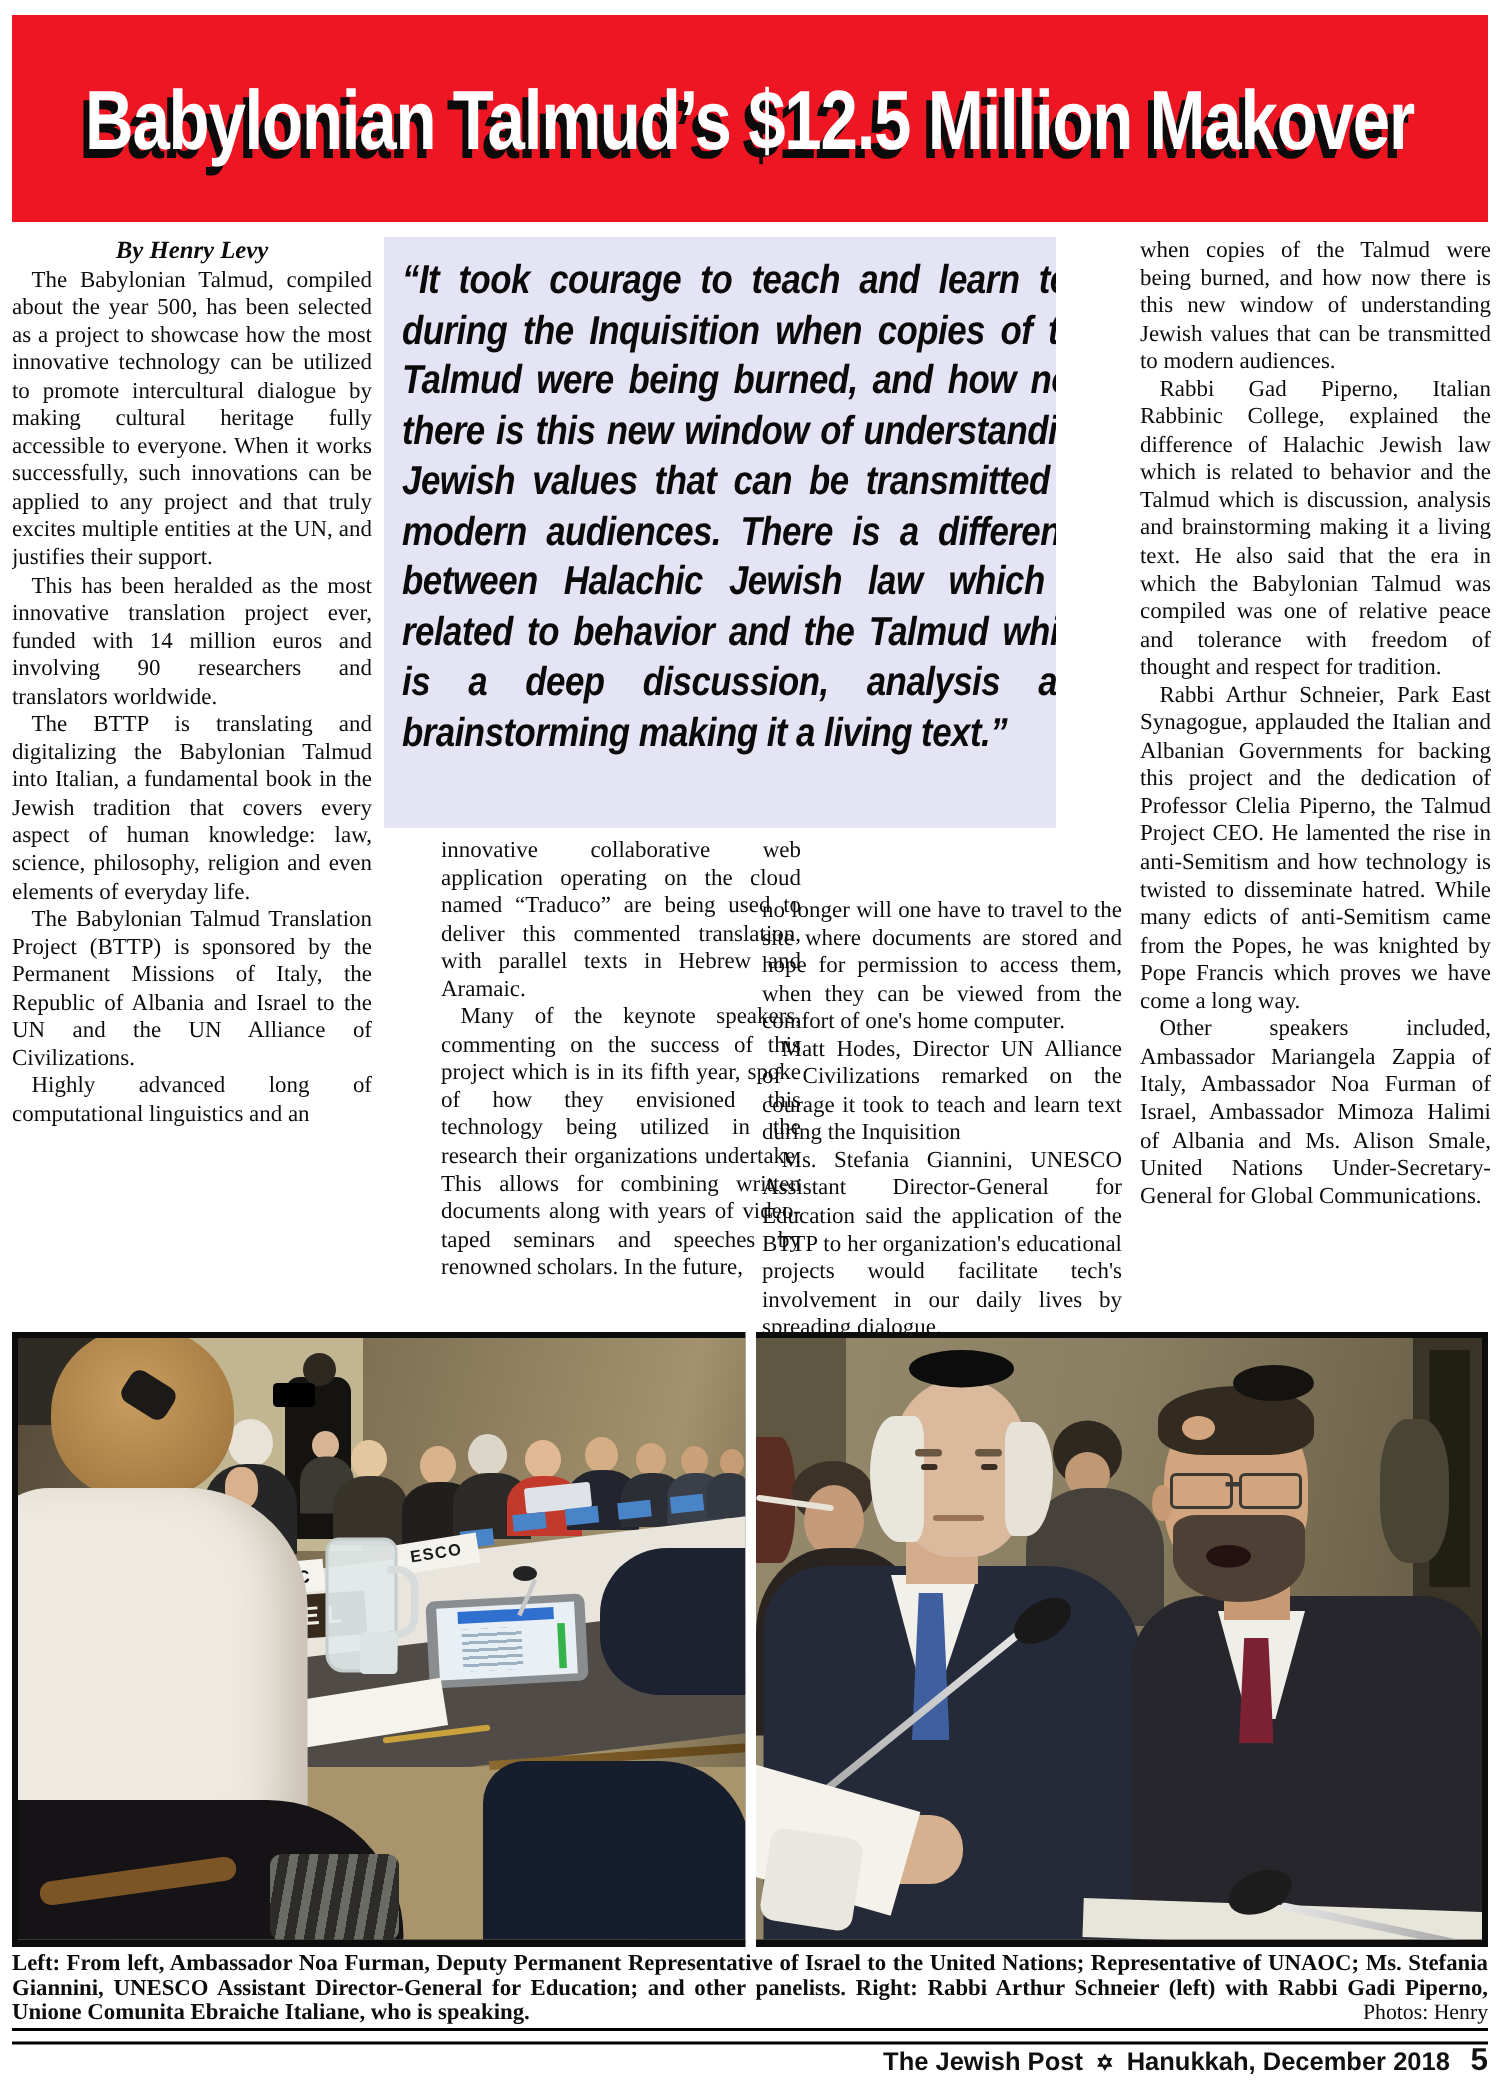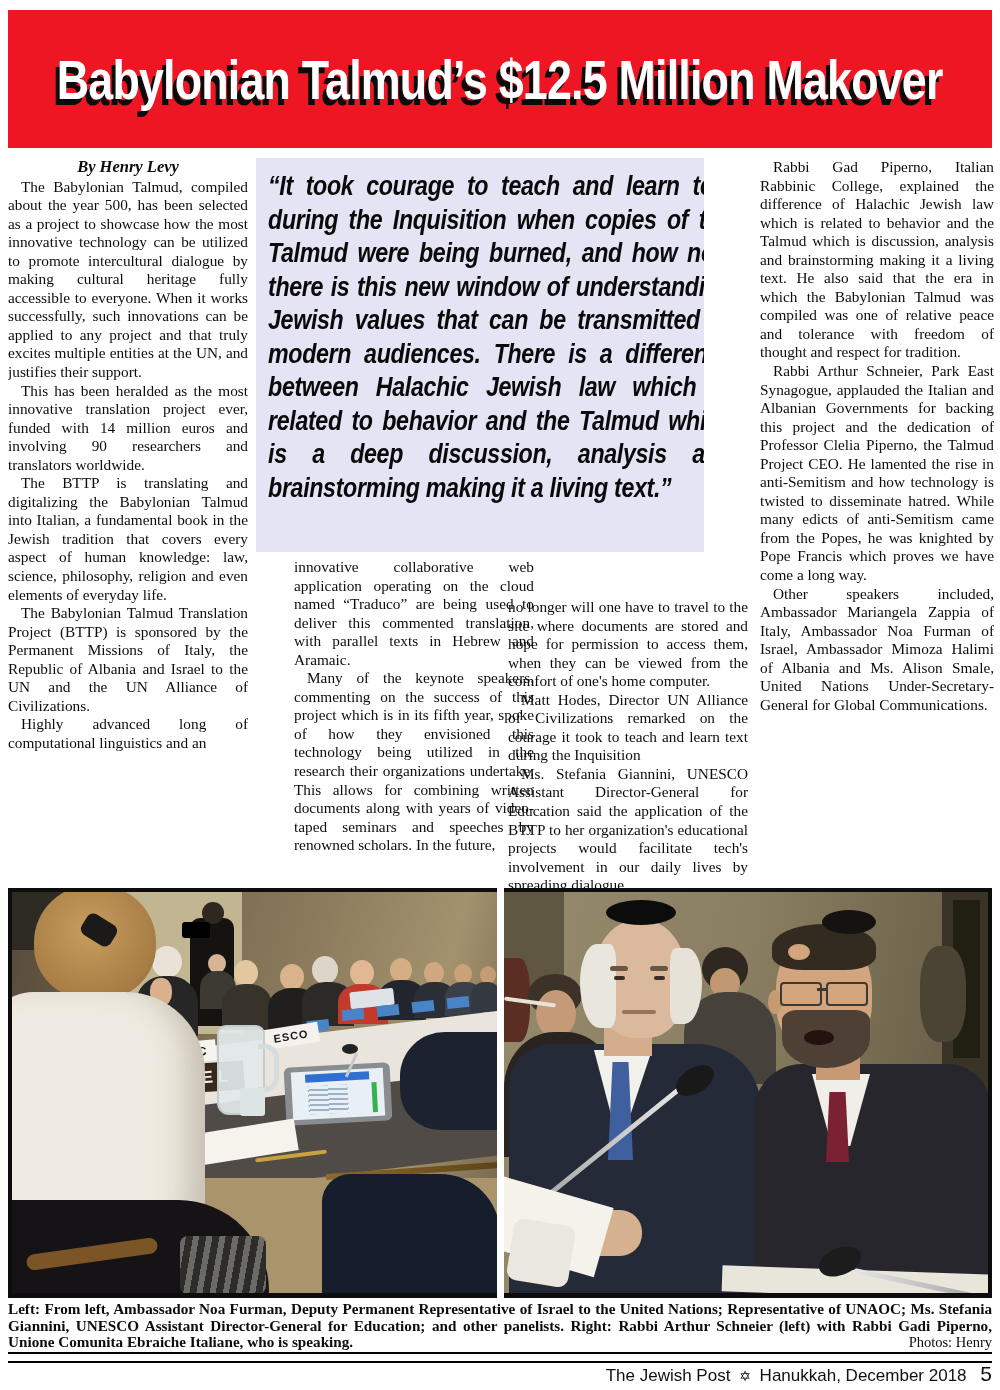--- a/index.html
+++ b/index.html
@@ -37,21 +37,21 @@
   .plate{position:absolute;display:flex;align-items:center;justify-content:center;
          font-family:"Liberation Sans",sans-serif;font-weight:bold;}
   
   .caption{position:absolute;left:8px;top:1301px;width:984px;font-weight:bold;
            font-size:15.2px;line-height:16.6px;text-align:justify;}
   .caption .bi{}
   .credit{position:absolute;right:0;bottom:0;font-weight:normal;font-size:14.5px;}
   .rule-double{position:absolute;left:8px;top:1352px;width:984px;height:7px;
                border-top:2.5px solid #000;border-bottom:2.5px solid #000;}
   .footer{position:absolute;right:8px;top:1362px;width:600px;text-align:right;
-          font-family:"Liberation Sans",sans-serif;font-weight:normal;font-size:17px;color:#111;}
+          font-family:"Liberation Sans",sans-serif;font-weight:bold;font-size:17px;color:#111;}
   .footer .star{font-size:14px;padding:0 4px;}
   .footer .pageno{font-size:21px;margin-left:9px;}
 </style>
 </head>
 <body>
 
 <div class="page">
 
   <div class="banner">
     <span class="headline">Babylonian Talmud’s $12.5 Million Makover</span>
@@ -75,20 +75,21 @@
     <p>Many of the keynote speakers, commenting on the success of this project which is in its fifth year, spoke of how they envisioned this technology being utilized in the research their organizations undertake. This allows for combining written documents along with years of video-taped seminars and speeches by renowned scholars. In the future,</p>
   </div>
 
   <div class="col col3">
     <p class="cont">no longer will one have to travel to the site where documents are stored and hope for permission to access them, when they can be viewed from the comfort of one's home computer.</p>
     <p>Matt Hodes, Director UN Alliance of Civilizations remarked on the courage it took to teach and learn text during the Inquisition</p>
     <p>Ms. Stefania Giannini, UNESCO Assistant Director-General for Education said the application of the BTTP to her organization's educational projects would facilitate tech's involvement in our daily lives by spreading dialogue.</p>
   </div>
 
   <div class="col col4">
+    <p class="cont">when copies of the Talmud were being burned, and how now there is this new window of understanding Jewish values that can be transmitted to modern audiences.</p>
     <p>Rabbi Gad Piperno, Italian Rabbinic College, explained the difference of Halachic Jewish law which is related to behavior and the Talmud which is discussion, analysis and brainstorming making it a living text. He also said that the era in which the Babylonian Talmud was compiled was one of relative peace and tolerance with freedom of thought and respect for tradition.</p>
     <p>Rabbi Arthur Schneier, Park East Synagogue, applauded the Italian and Albanian Governments for backing this project and the dedication of Professor Clelia Piperno, the Talmud Project CEO. He lamented the rise in anti-Semitism and how technology is twisted to disseminate hatred. While many edicts of anti-Semitism came from the Popes, he was knighted by Pope Francis which proves we have come a long way.</p>
     <p>Other speakers included, Ambassador Mariangela Zappia of Italy, Ambassador Noa Furman of Israel, Ambassador Mimoza Halimi of Albania and Ms. Alison Smale, United Nations Under-Secretary-General for Global Communications.</p>
   </div>
 
   <div class="photos">
 
     <div class="photo photo-left">
       <div class="s" style="inset:0;background:linear-gradient(104deg,#554a39 0%,#75664d 28%,#8d7d5e 55%,#a3926d 78%,#6e6148 100%);"></div>
       <div class="s" style="left:112px;top:0;width:118px;height:142px;background:#c2b592;"></div>

